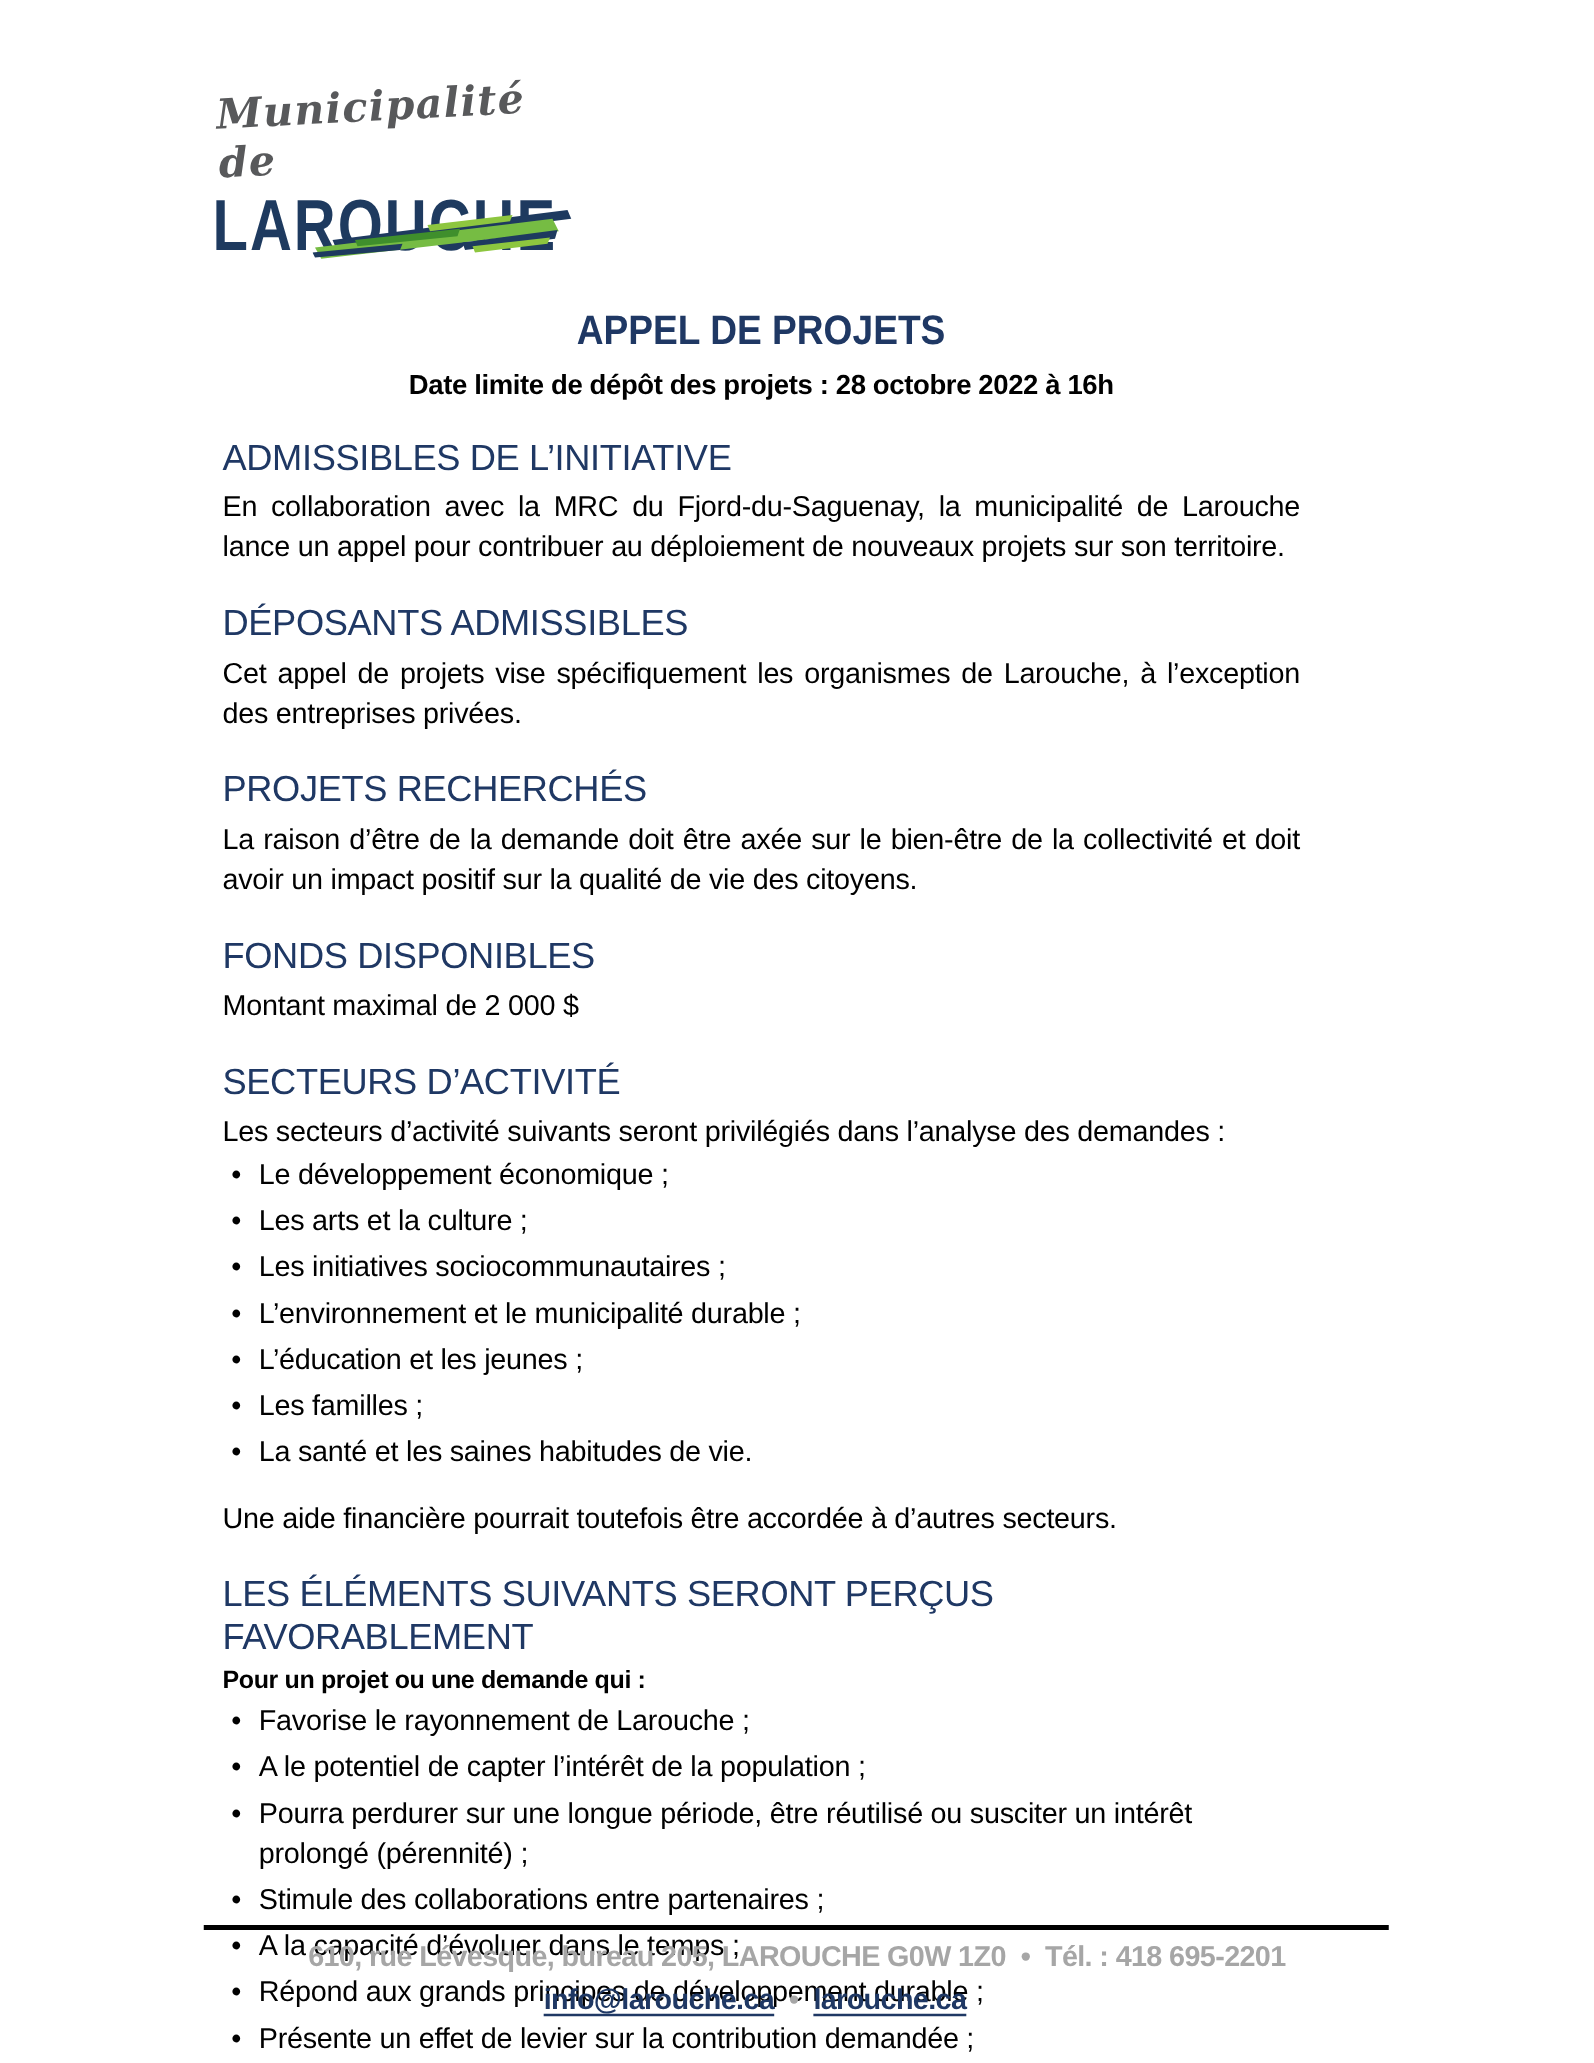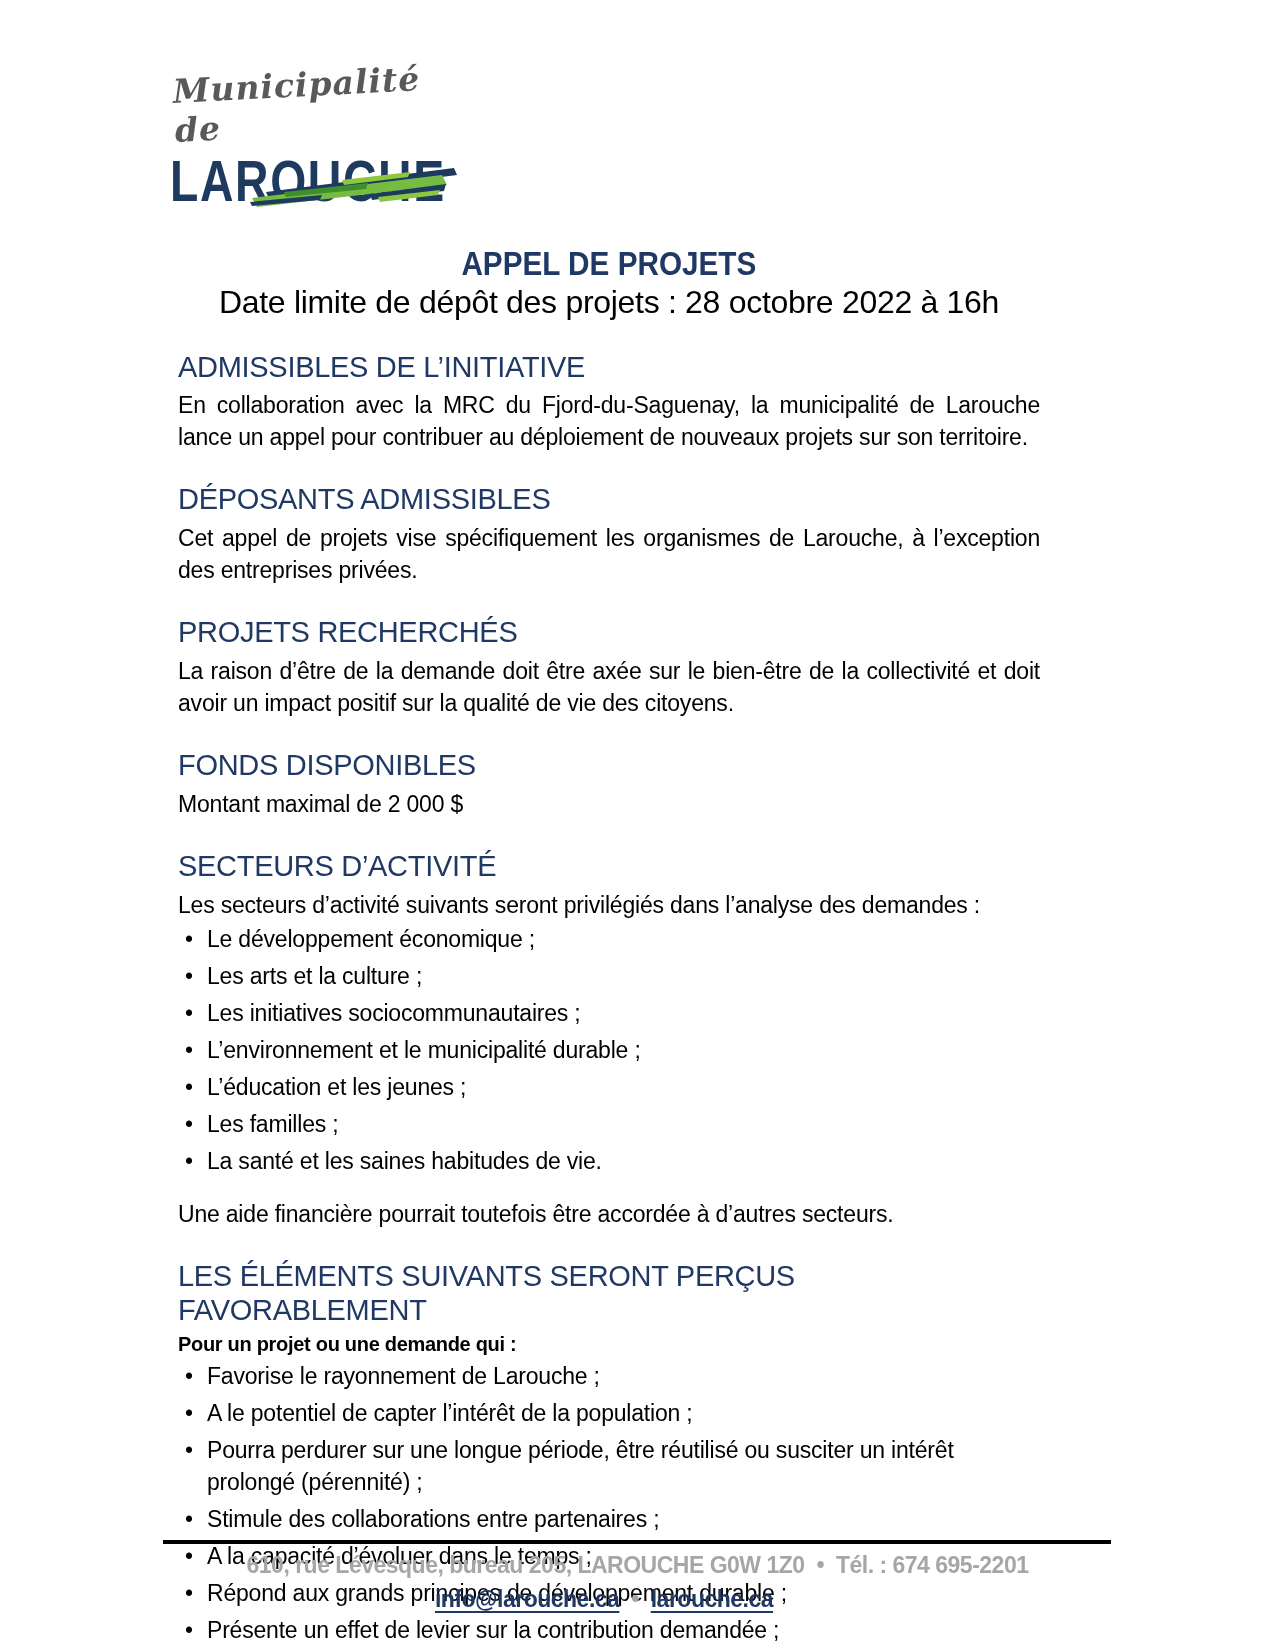--- a/index.html
+++ b/index.html
@@ -47,23 +47,23 @@
   .doc-title {
     text-align: center;
     color: #1f3864;
     font-size: 33px;
     font-weight: 800;
     line-height: 1.08;
   }
   .doc-title > span { display: inline-block; transform: scaleX(0.9); transform-origin: center; }
   .doc-subtitle {
     text-align: center;
-    font-size: 32px;
-    font-weight: 400;
-    margin-top: 2px;
+    font-size: 22px;
+    font-weight: 700;
+    margin-top: 13px;
     letter-spacing: -0.3px;
   }
 
   
   .section-heading {
     color: #1f3864;
     font-size: 29px;
     font-weight: 400;
     letter-spacing: -0.3px;
     margin-top: 29px;
@@ -208,21 +208,21 @@
         <li>Présente un effet de levier sur la contribution demandée ;</li>
       </ul>
     </section>
 
   </div>
 
   <div class="footer-rule"></div>
   <div class="footer-address">
     <span>610, rue Lévesque, bureau 205, LAROUCHE G0W 1Z0</span>
     <span class="dot-sep">•</span>
-    <span>Tél. : 674 695-2201</span>
+    <span>Tél. : 418 695-2201</span>
   </div>
   <div class="footer-links">
     <a href="#">info@larouche.ca</a>
     <span class="dot-sep">•</span>
     <a href="#">larouche.ca</a>
   </div>
 
 </div>
 
 </body></html>

